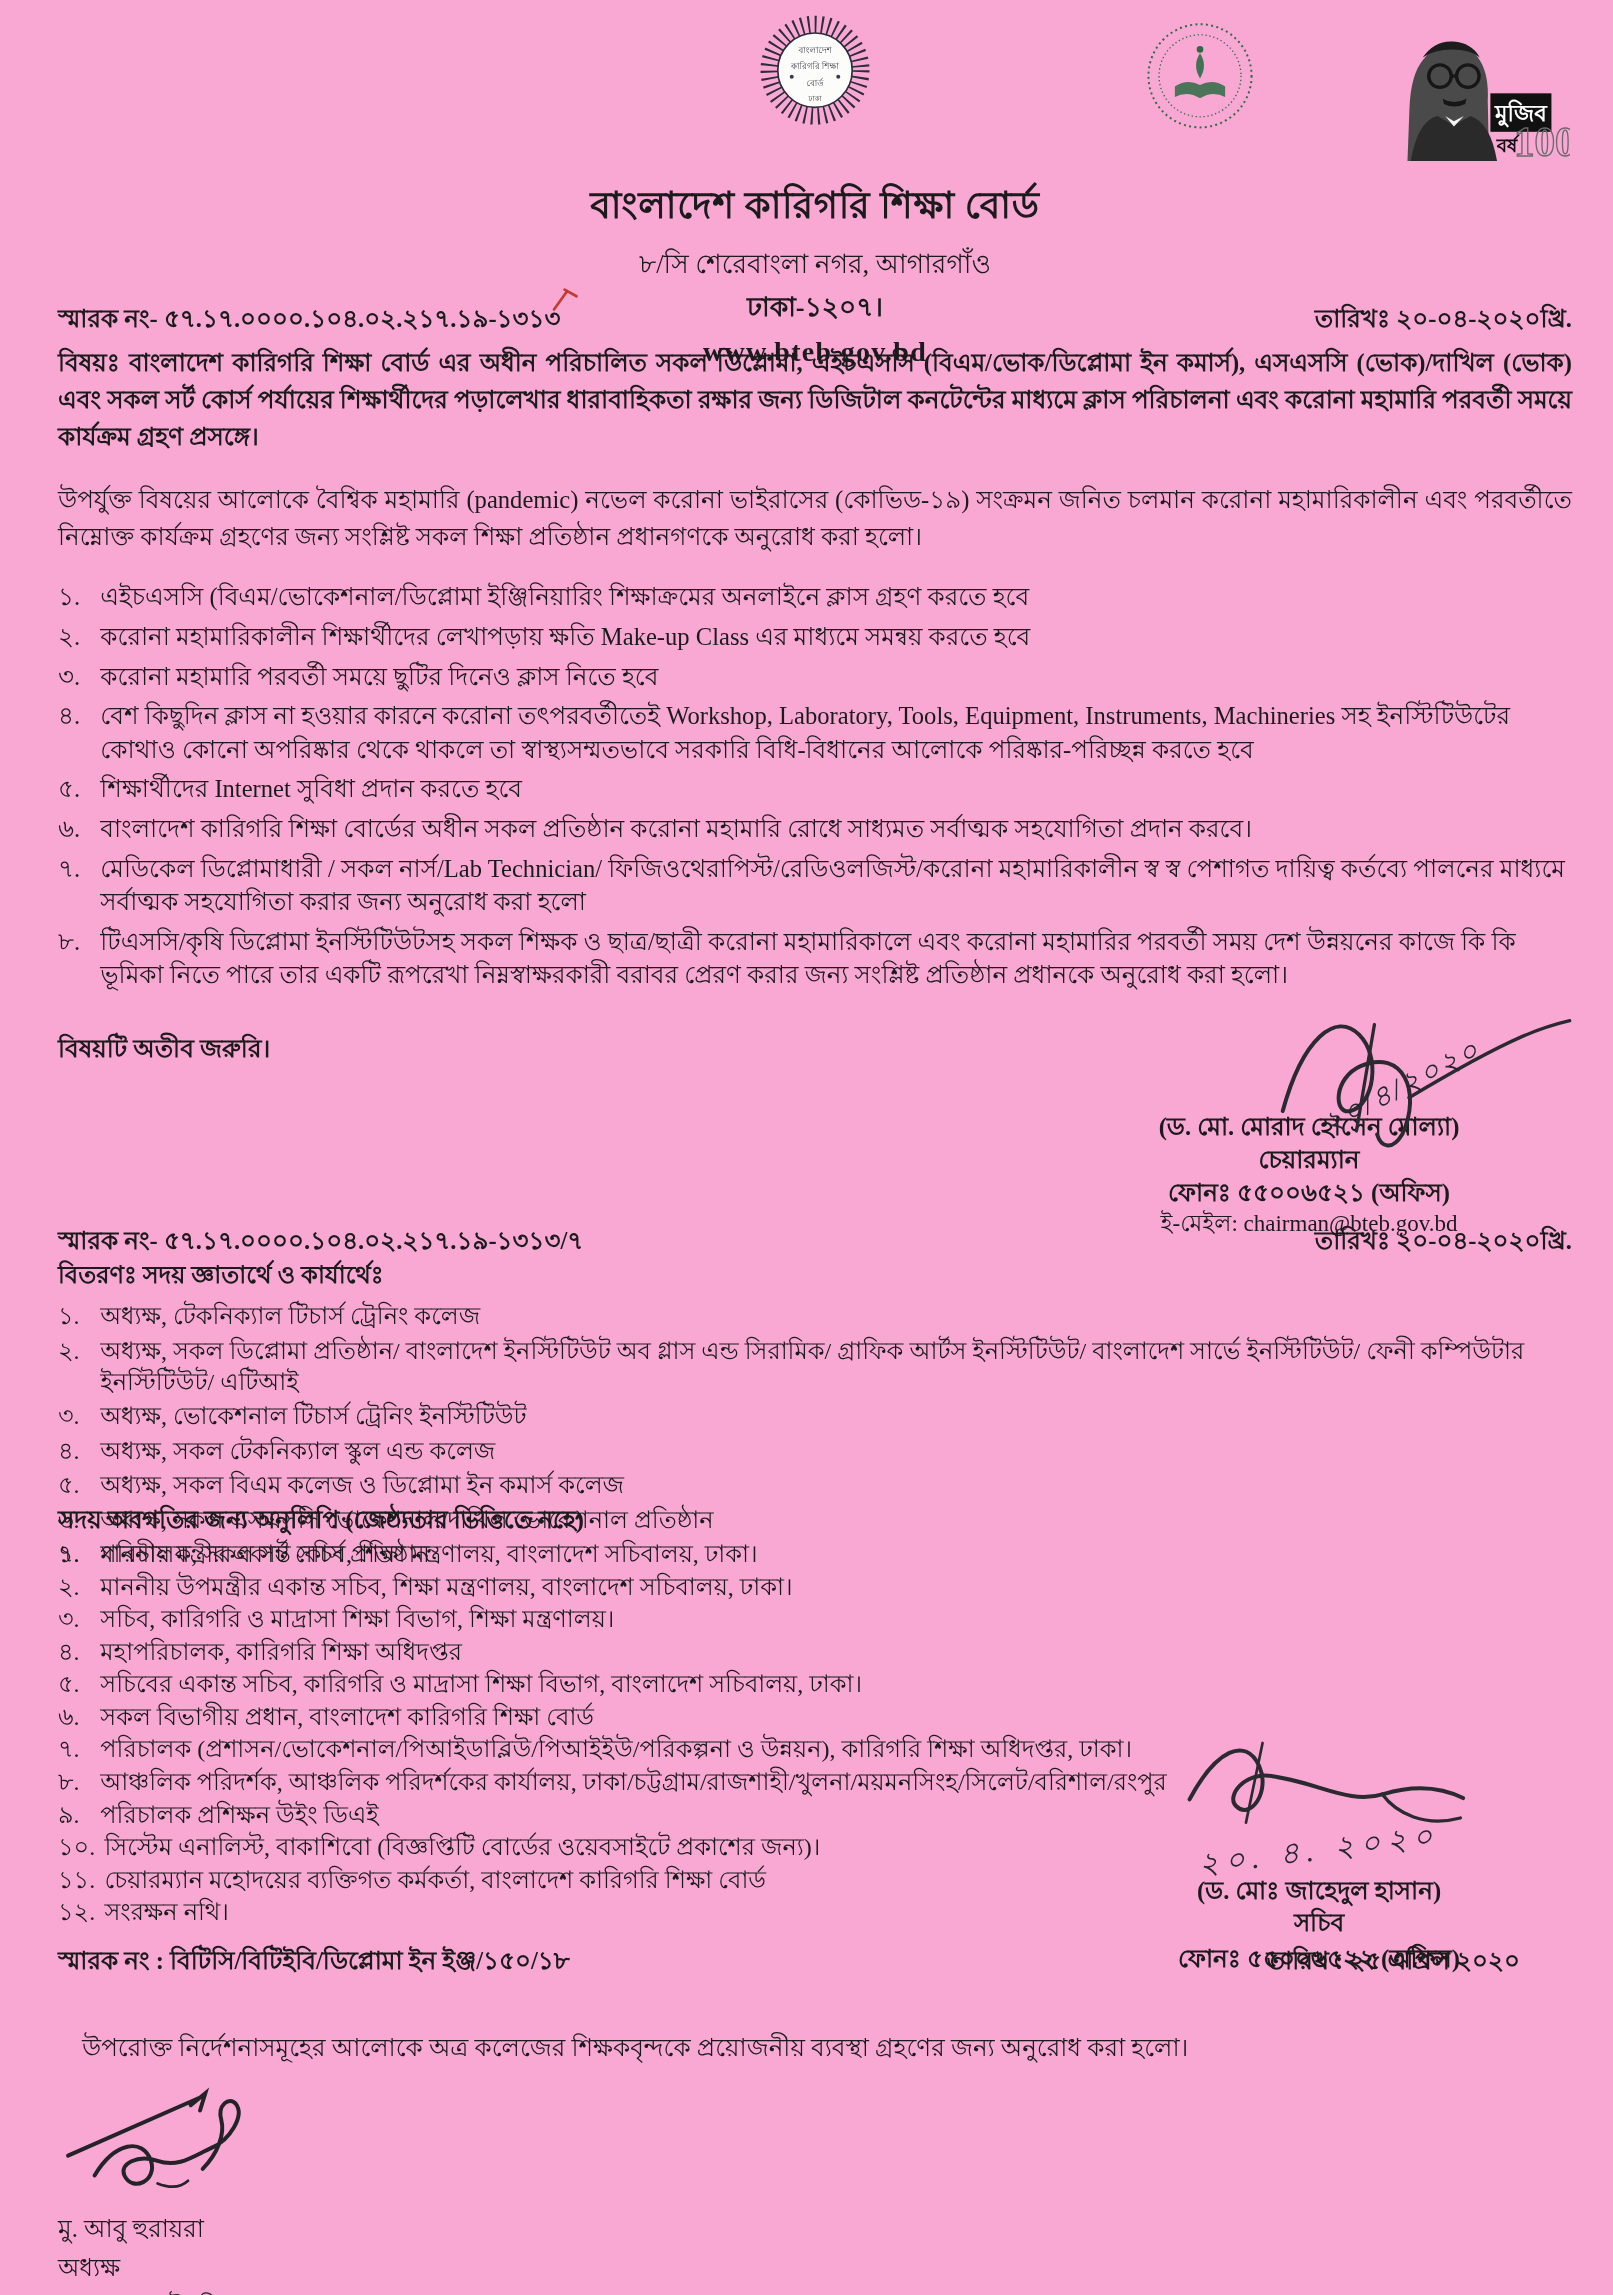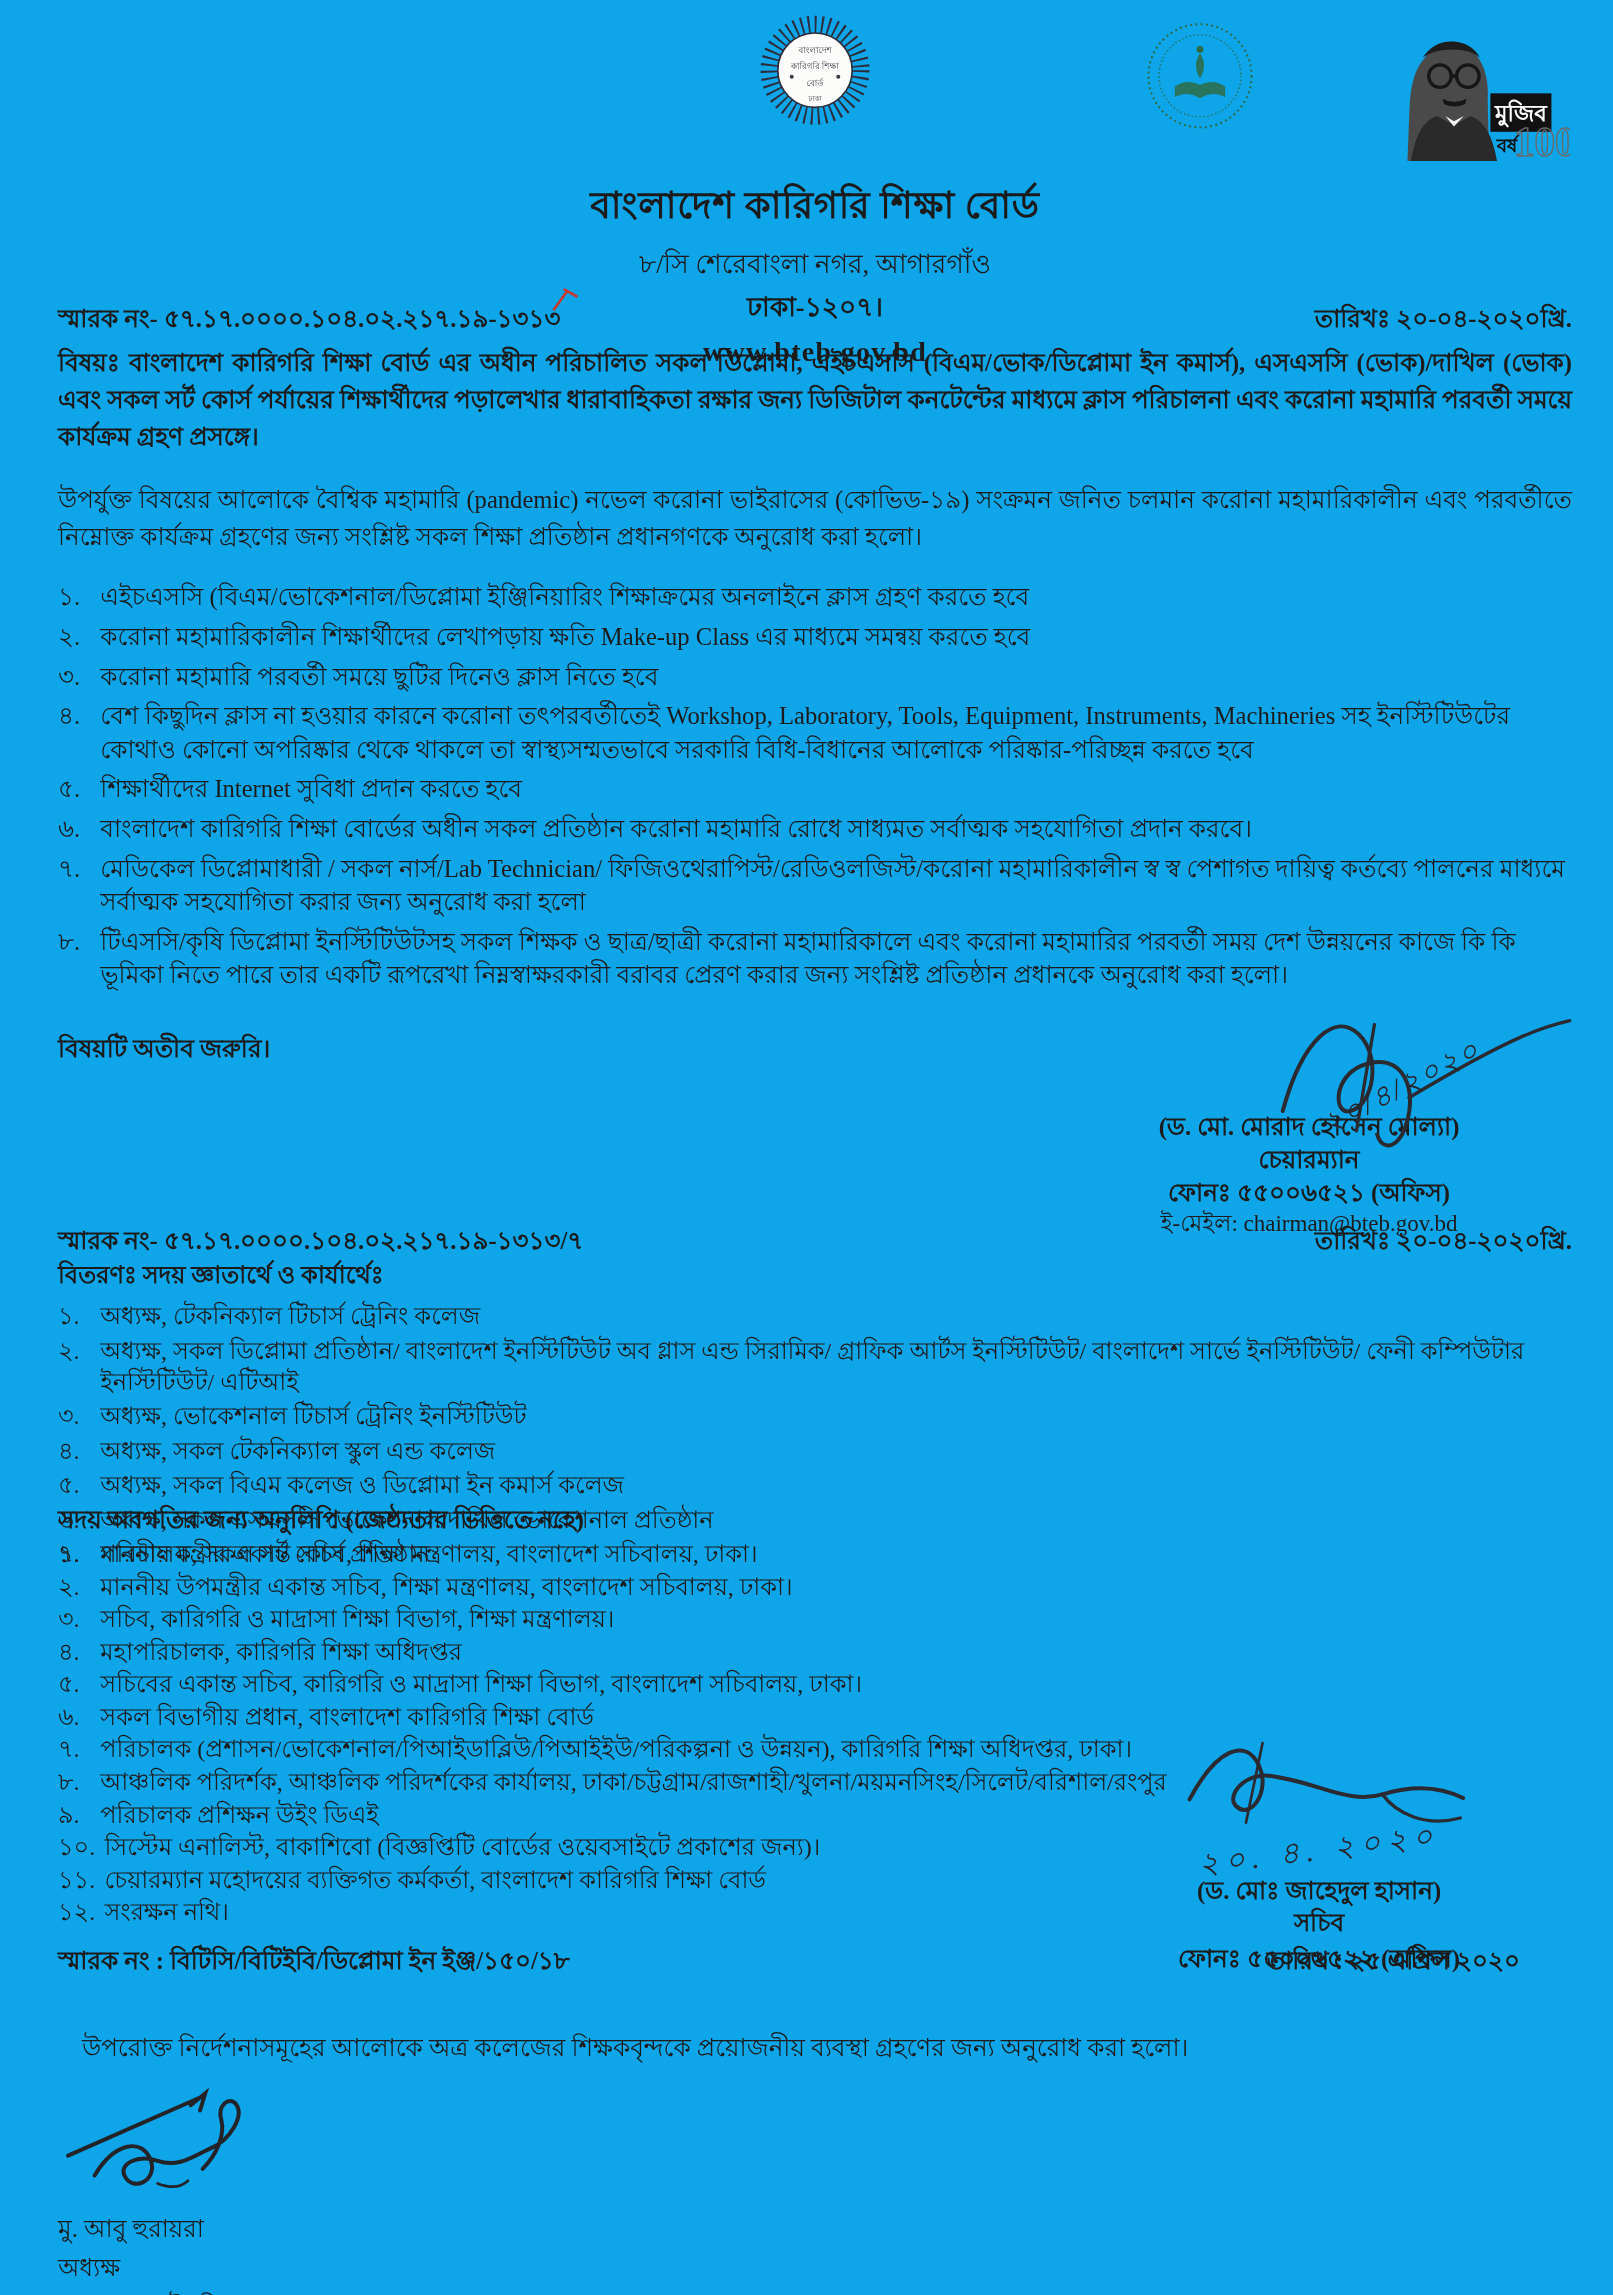--- a/index.html
+++ b/index.html
@@ -1,20 +1,20 @@
 <!DOCTYPE html>
 <html lang="bn" style="font-size:10.6px"><head>
 <meta charset="utf-8">
 <style>
   html,body{margin:0;padding:0;background:#e9e9e6;}
   .page{
     position:relative;
     width:1614px;height:2295px;
     margin:0 auto;
-    background:#0ea5e9;
+    background:#f9a8d4;
     color:#1b1b1b;
     font-family:"Liberation Serif","DejaVu Serif","DejaVu Sans",serif;
     font-size:24.6px;
     overflow:hidden;
   }
   .sec{position:absolute;left:58px;right:42px;}
 
   
   .sec-header{top:0;text-align:center;}
   .seal-wrap{height:136px;display:flex;justify-content:center;align-items:flex-start;padding-top:5.3px;}

